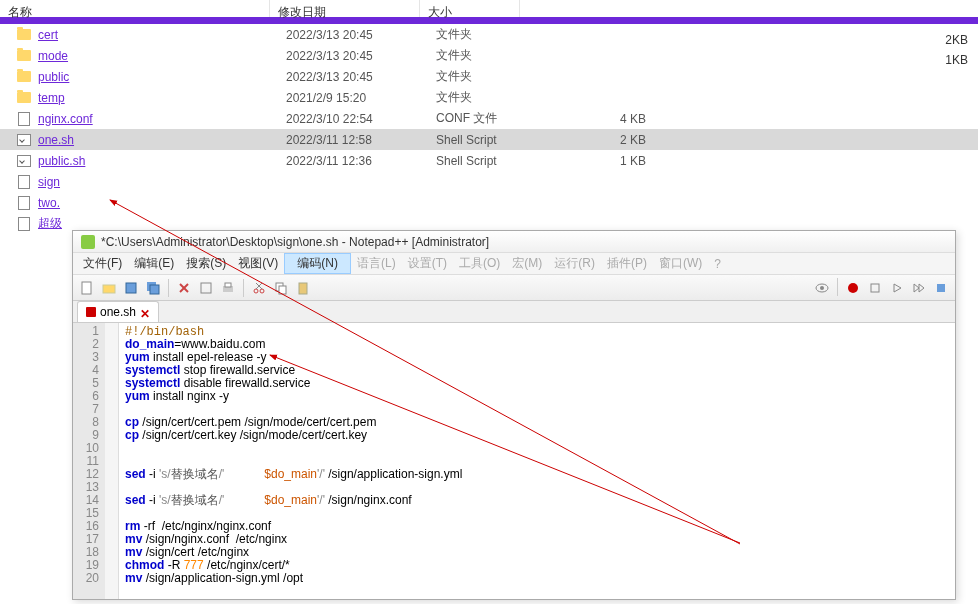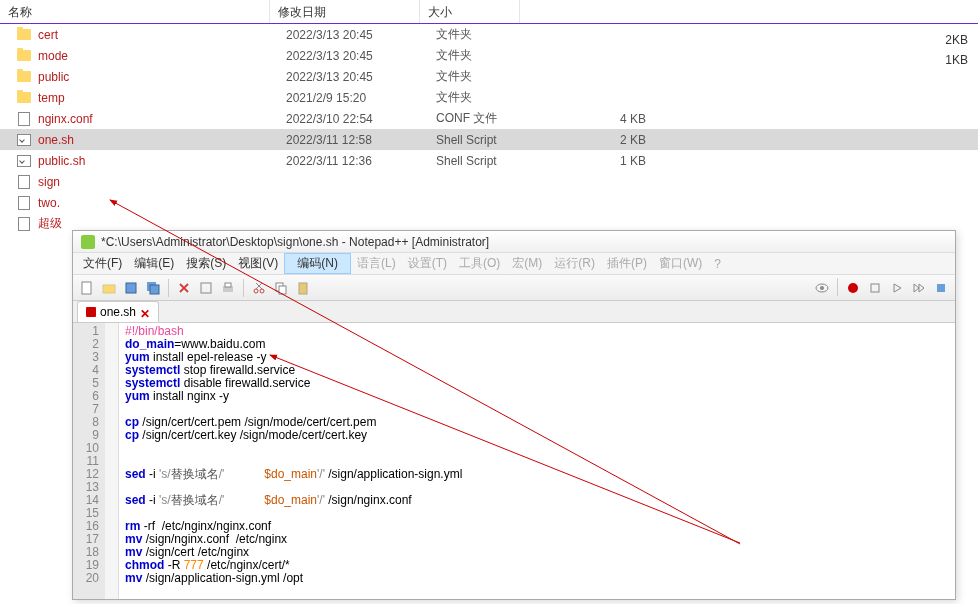--- a/index.html
+++ b/index.html
@@ -1,38 +1,38 @@
 <!DOCTYPE html>
 <html><head>
   <meta charset="utf-8">
   <style>
     * { margin: 0; padding: 0; box-sizing: border-box; font-family: "Microsoft YaHei", "Segoe UI", sans-serif; font-size: 12px; }
     body { background: #fff; width: 978px; height: 604px; position: relative; overflow: hidden; }
     
     
     .explorer { position: absolute; top: 0; left: 0; right: 0; height: 300px; }
-    .explorer-header { display: flex; height: 24px; background: #fff; border-bottom: 1px solid #6d28d9; }
+    .explorer-header { display: flex; height: 24px; background: #fff; border-bottom: 7px solid #6d28d9; }
     .col-header { padding: 4px 8px; font-size: 12px; color: #333; border-right: 1px solid #e5e5e5; }
     .col-name { width: 270px; }
     .col-date { width: 150px; }
     .col-type { width: 130px; }
     .col-size { width: 100px; text-align: left; }
     
     .file-rows { }
     .file-row { display: flex; align-items: center; height: 21px; padding-left: 16px; }
     .file-row.selected { background: #d9d9d9; }
     .file-icon { width: 16px; height: 16px; margin-right: 6px; display: inline-flex; align-items: center; justify-content: center; }
     .folder-icon { background: #ffd86b; border-radius: 1px; width: 14px; height: 11px; position: relative; }
     .folder-icon::before { content: ""; position: absolute; top: -2px; left: 0; width: 6px; height: 2px; background: #ffd86b; border-radius: 1px 1px 0 0; }
     .doc-icon { width: 12px; height: 14px; border: 1px solid #888; background: #fff; position: relative; }
     .jar-icon { width: 14px; height: 14px; background: linear-gradient(#e8e8e8, #ccc); border: 1px solid #999; }
     .sh-icon { width: 14px; height: 12px; background: #fff; border: 1px solid #888; position: relative; }
     .sh-icon::before { content: ""; position: absolute; left: 2px; top: 3px; width: 3px; height: 3px; border-left: 1px solid #555; border-bottom: 1px solid #555; transform: rotate(-45deg); }
     
-    .cell-name { width: 248px; font-size: 12px; color: #b91c1c; white-space: nowrap; overflow: hidden; }
+    .cell-name { width: 248px; font-size: 12px; color: #6d28d9; white-space: nowrap; overflow: hidden; text-decoration: underline; }
     .cell-date { width: 150px; font-size: 12px; color: #555; }
     .cell-type { width: 130px; font-size: 12px; color: #555; }
     .cell-size { width: 100px; font-size: 12px; color: #555; text-align: right; padding-right: 20px; }
     
     .right-files { position: absolute; right: 10px; top: 30px; text-align: right; }
     .right-files div { font-size: 12px; color: #333; line-height: 20px; }
     
     
     .notepad { position: absolute; left: 72px; top: 230px; width: 884px; height: 370px; background: #fff; border: 1px solid #aaa; box-shadow: 2px 2px 8px rgba(0,0,0,0.15); }
     .np-title { height: 22px; background: linear-gradient(#fff, #f0f0f0); padding: 3px 8px; font-size: 12px; color: #333; border-bottom: 1px solid #ddd; display: flex; align-items: center; }
@@ -56,21 +56,21 @@
     .np-editor { display: flex; height: 276px; background: #fff; font-family: "Courier New", monospace; }
     .lineno-col { width: 32px; background: #e8e8e8; text-align: right; padding-right: 6px; color: #888; font-size: 11px; line-height: 13px; padding-top: 2px; }
     .lineno-col div { height: 13px; }
     .fold-col { width: 14px; background: #f5f5f5; border-right: 1px solid #ddd; }
     .code-col { flex: 1; padding-left: 6px; font-size: 11px; line-height: 13px; padding-top: 2px; white-space: pre; }
     .code-line { height: 13px; }
     .kw { color: #0000cc; font-weight: bold; }
     .str { color: #888; }
     .var { color: #cc5500; margin-left: 40px; }
     .num { color: #ff8800; }
-    .cmt { color: #ec4899; }
+    .cmt { color: #a16207; font-family: Liberation Mono, monospace; }
     .txt { color: #000; }
     .chn { color: #555; }
     
     
     .arrow-svg { position: absolute; left: 0; top: 0; pointer-events: none; z-index: 100; }
   </style>
 </head>
 <body>
 
 <div class="explorer">

